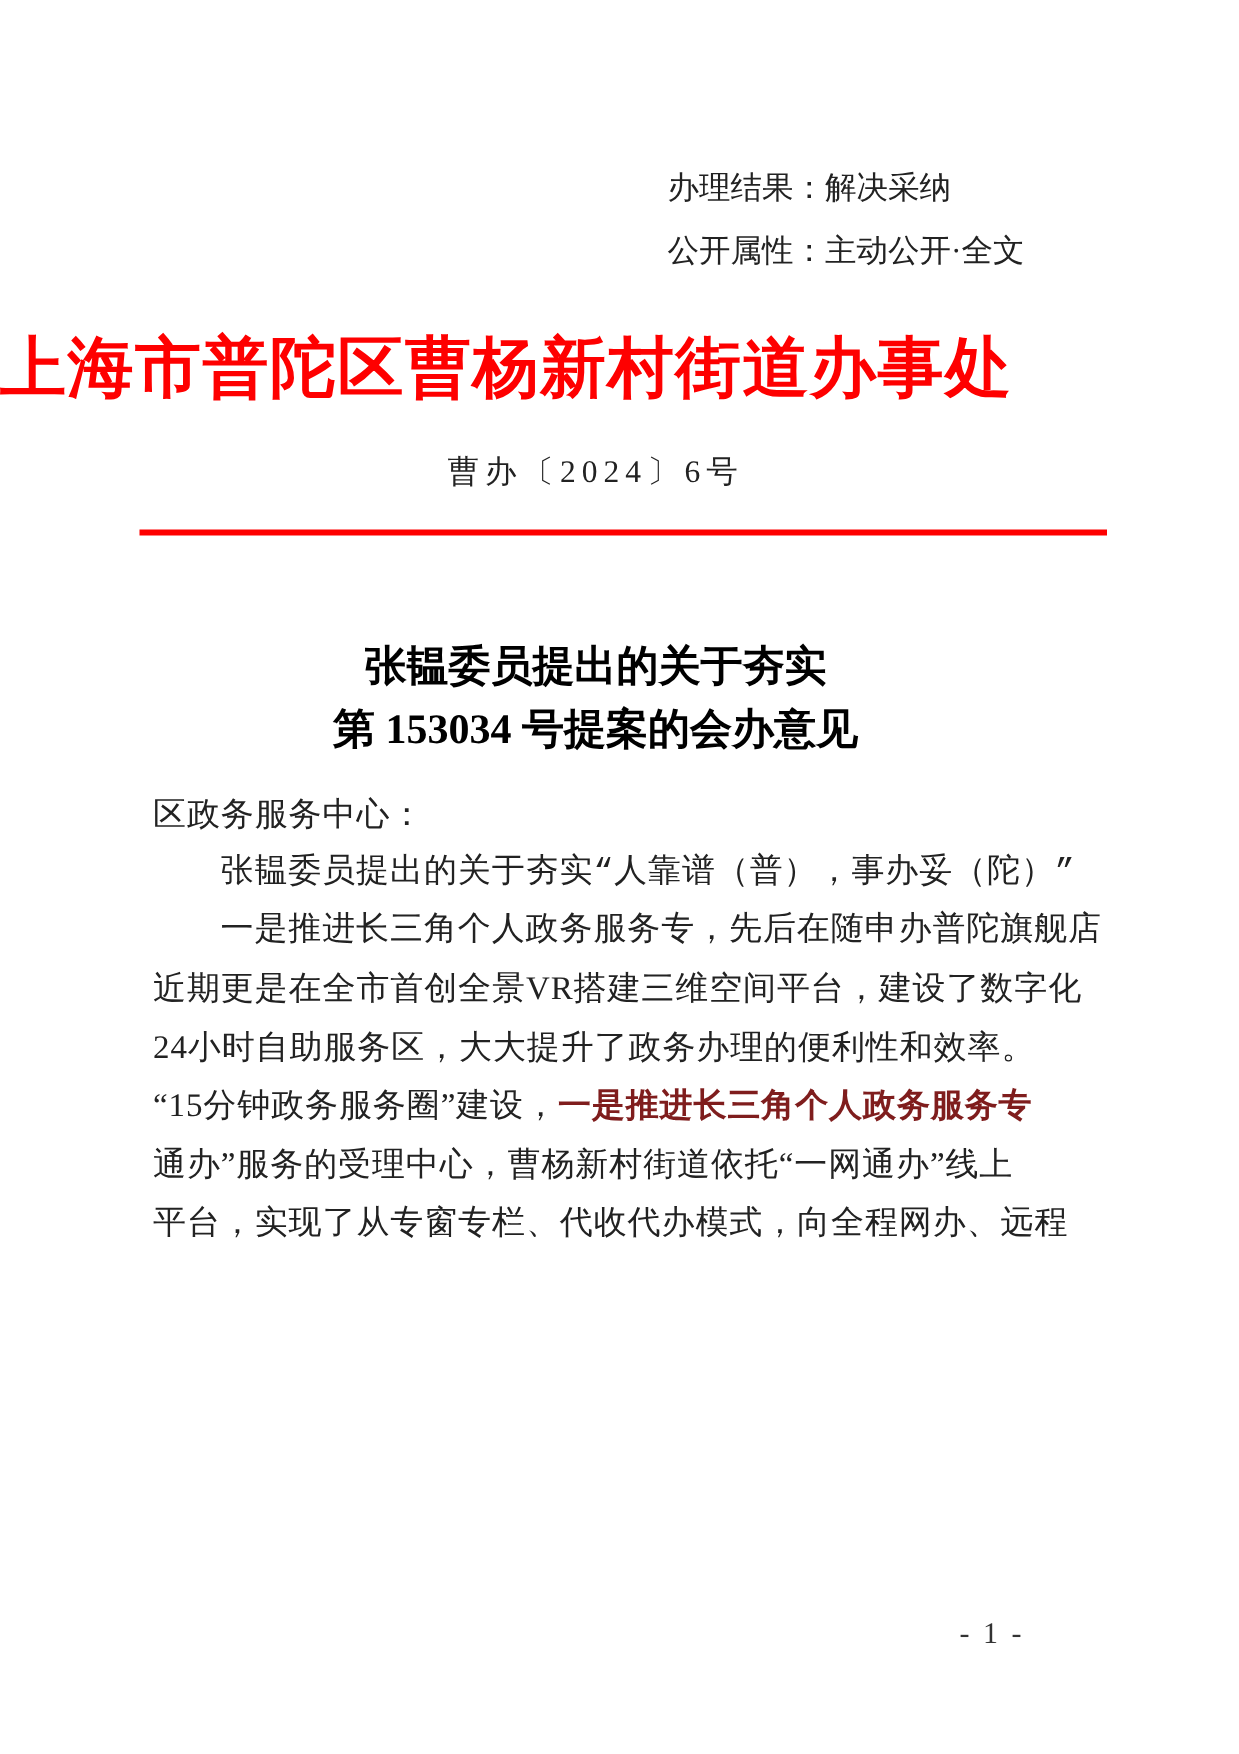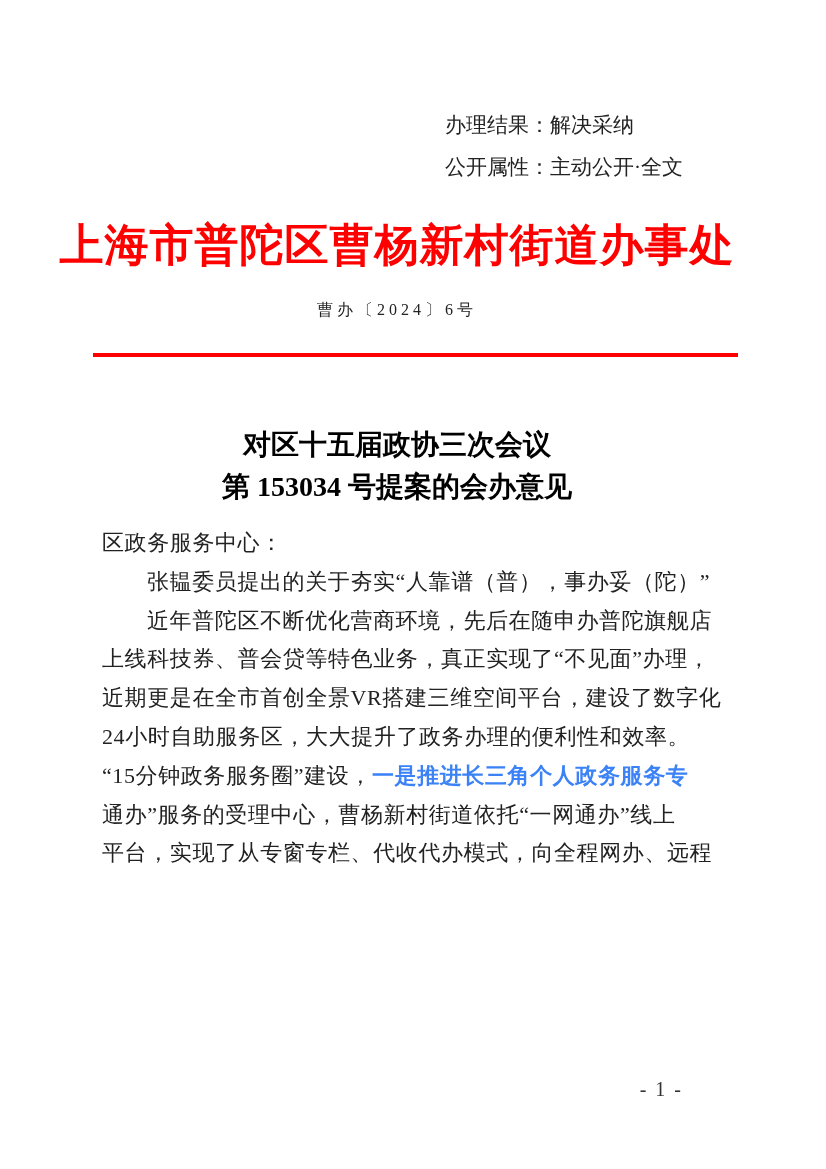--- a/index.html
+++ b/index.html
@@ -20,33 +20,33 @@
     font-size: 21px;
     line-height: 42px;
     white-space: nowrap;
     color: #222222;
   }
   .org-title {
     position: absolute;
     left: 0;
     top: 216px;
     width: 100%;
-    text-align: center;
+    text-align: left;
     font-size: 44px;
     font-weight: bold;
     letter-spacing: 1px;
     white-space: nowrap;
   }
   .doc-number {
     position: absolute;
     left: 0;
     top: 300px;
     width: 100%;
     text-align: center;
-    font-size: 16px;
+    font-size: 21px;
     letter-spacing: 4px;
     color: #222222;
   }
   .red-divider {
     position: absolute;
     left: 93px;
     top: 353px;
     width: 645px;
     height: 4px;
     border: none;
@@ -69,22 +69,22 @@
     width: 626px;
     font-size: 22px;
     color: #222222;
   }
   .body-line {
     height: 38.8px;
     line-height: 38.8px;
     white-space: nowrap;
     letter-spacing: 0.6px;
   }
-  .body-line.indent { padding-left: 45px; }
-  .seg-bold { font-weight: bold; color: #3b82f6; margin-top: 40px; }
+  .body-line.indent { padding-left: 45px; font-family: Liberation Mono, monospace; }
+  .seg-bold { font-weight: bold; color: #7f1d1d; margin-top: 40px; }
   .page-footer {
     position: absolute;
     right: 111px;
     top: 1078px;
     font-size: 20px;
     letter-spacing: 2px;
     color: #333333;
   }
 </style>
 </head>
@@ -97,29 +97,28 @@
     <div>公开属性：主动公开·全文</div>
   </div>
 
   <div class="org-title" style="color: rgb(254, 0, 0);">上海市普陀区曹杨新村街道办事处</div>
 
   <div class="doc-number">曹办〔2024〕6号</div>
 
   <div class="red-divider" style="background: rgb(254, 0, 0);"></div>
 
   <div class="doc-title">
-    <div>对区十五届政协三次会议</div>
+    <div>张韫委员提出的关于夯实</div>
     <div>第 153034 号提案的会办意见</div>
   </div>
 
   <div class="body-block">
     <div class="body-line"><span>区政务服务中心：</span></div>
     <div class="body-line indent"><span>张韫委员提出的关于夯实“人靠谱（普），事办妥（陀）”</span></div>
-    <div class="body-line indent"><span>近年普陀区不断优化营商环境，先后在随申办普陀旗舰店</span></div>
-    <div class="body-line"><span>上线科技券、普会贷等特色业务，真正实现了“不见面”办理，</span></div>
+    <div class="body-line indent"><span>一是推进长三角个人政务服务专，先后在随申办普陀旗舰店</span></div>
     <div class="body-line"><span>近期更是在全市首创全景VR搭建三维空间平台，建设了数字化</span></div>
     <div class="body-line"><span>24小时自助服务区，大大提升了政务办理的便利性和效率。</span></div>
     <div class="body-line"><span>“15分钟政务服务圈”建设，</span><span class="seg-bold">一是推进长三角个人政务服务专</span></div>
     <div class="body-line"><span>通办”服务的受理中心，曹杨新村街道依托“一网通办”线上</span></div>
     <div class="body-line"><span>平台，实现了从专窗专栏、代收代办模式，向全程网办、远程</span></div>
   </div>
 
   <div class="page-footer">- 1 -</div>
 
 </div>

